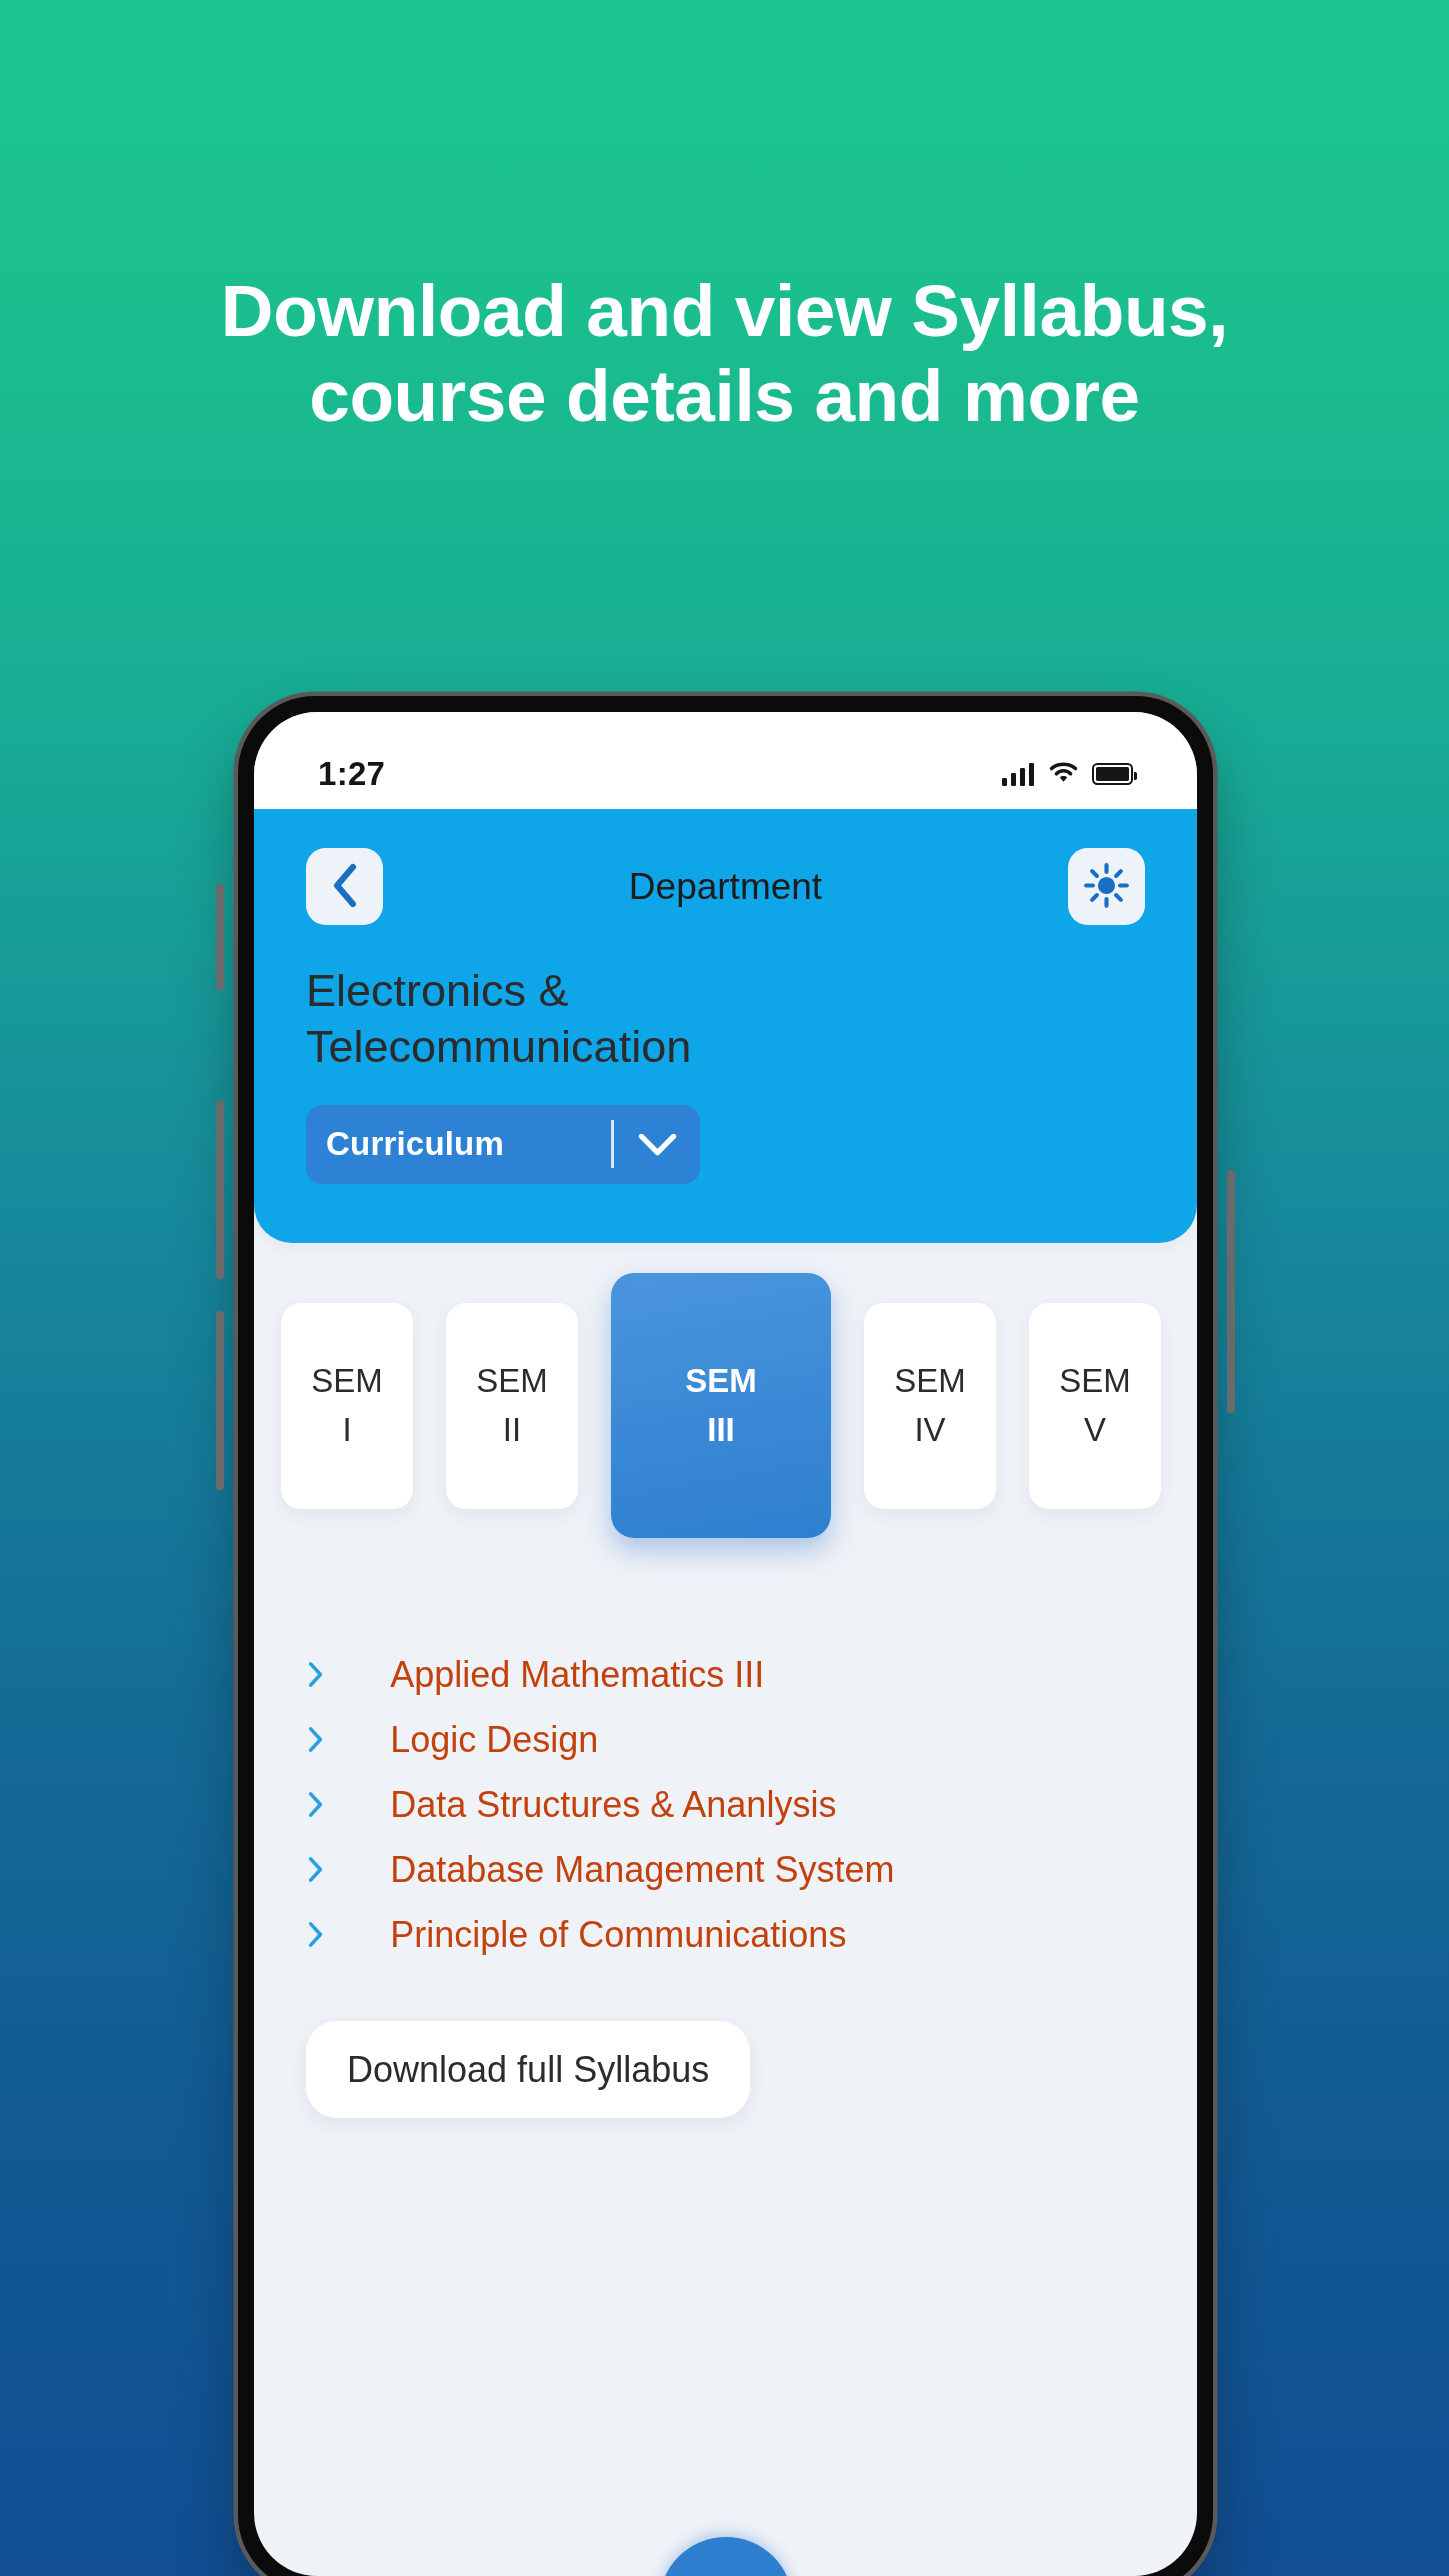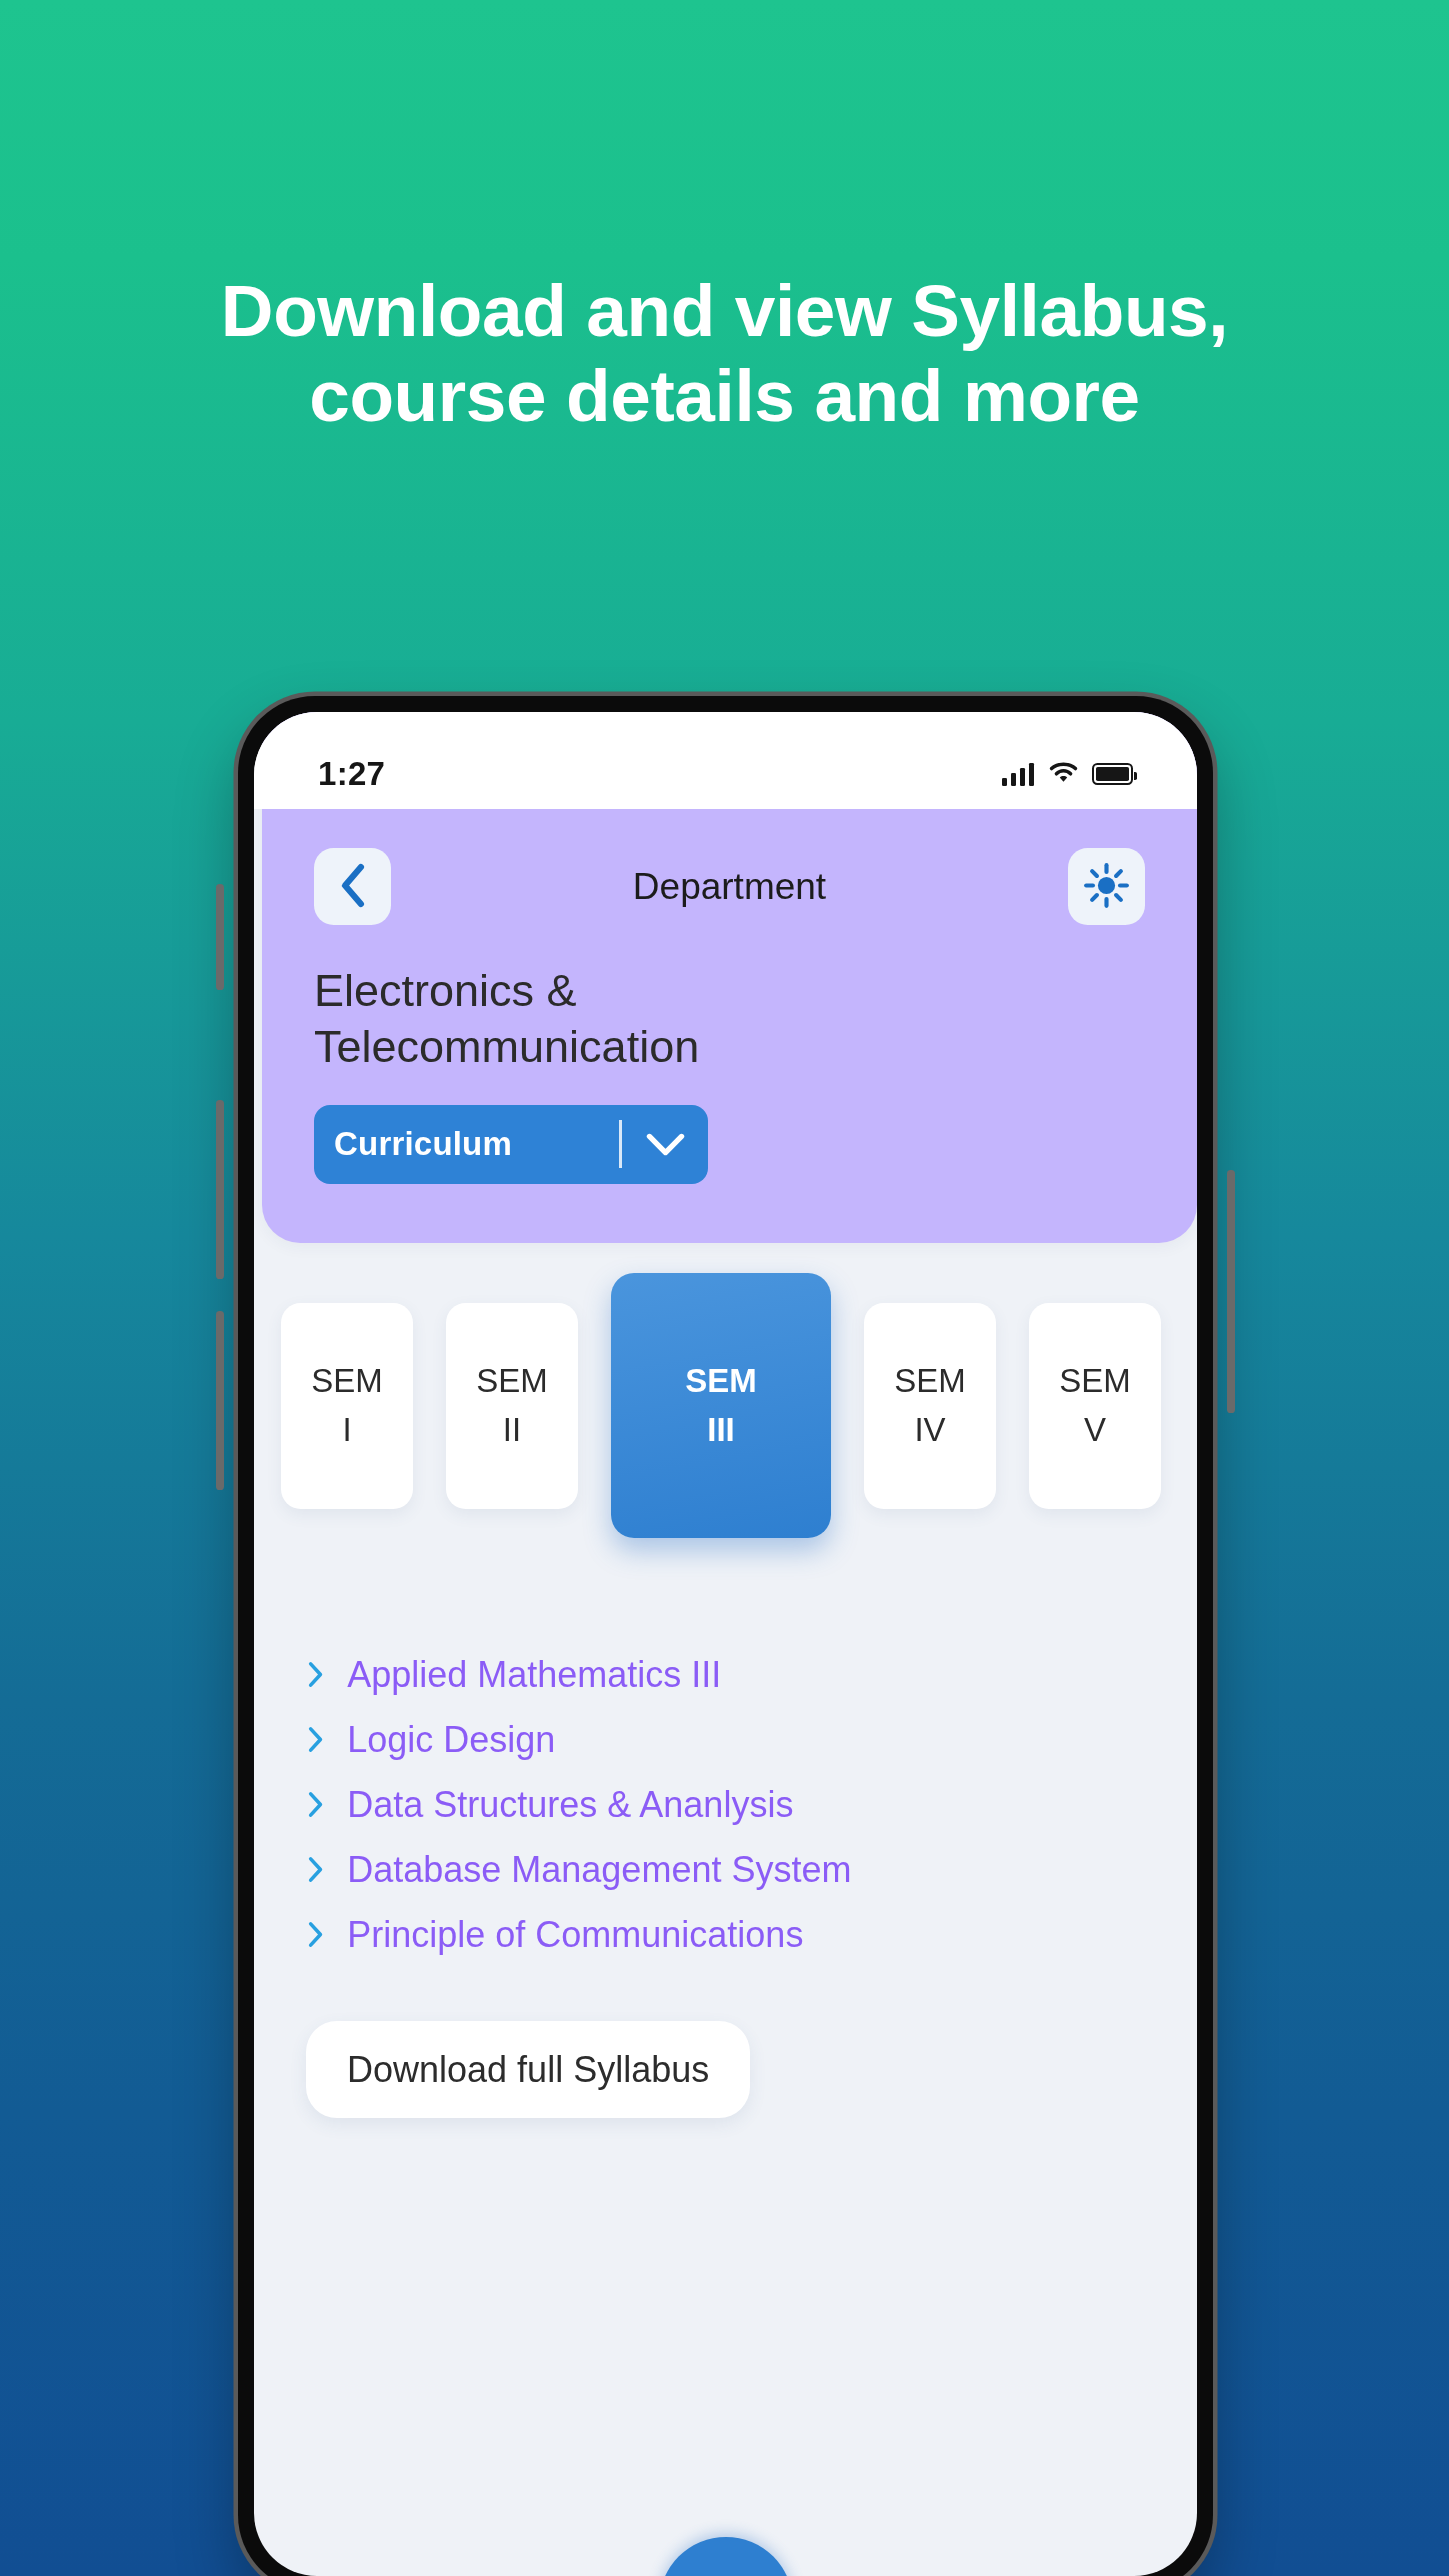--- a/index.html
+++ b/index.html
@@ -85,23 +85,23 @@
     position:relative; padding:2.2px;
   }
   .batt::after {
     content:""; position:absolute; right:-6.3px; top:6.3px;
     width:3.1px; height:8px; background:#161616; border-radius:0 1.8px 1.8px 0;
   }
   .batt span { display:block; width:100%; height:100%; background:#161616; border-radius:1.8px; }
 
   
   #header-card {
-    position:absolute; left:8px; right:0; top:0;
+    position:absolute; left:0; right:0; top:0;
     padding-top:97px;
-    background:#c4b5fd;
+    background:#0ea5e9;
     border-bottom-left-radius:38px;
     border-bottom-right-radius:38px;
     z-index:1;
     box-shadow:0 3.6px 16px rgba(30,60,100,.05);
   }
   #navbar {
     display:flex; align-items:center; justify-content:space-between;
     padding:39px 52px 0 52px;
   }
   .icon-btn {
@@ -159,21 +159,21 @@
   
   #subject-list {
     position:absolute; left:0; right:0; top:930px;
     padding:0 52px;
   }
   .subject-row {
     display:flex; align-items:center; gap:21.5px;
     height:65px;
   }
   .chev { width:19.7px; flex:0 0 auto; display:flex; align-items:center; justify-content:center; }
-  .subject-label { font-size:36px; color:#8b5cf6; }
+  .subject-label { font-size:36px; color:#c2410c;margin-left:43px; }
 
   
   #download-btn {
     position:absolute; left:52px; top:1309px;
     height:97px; padding:0 41px;
     background:#FFFFFF; border-radius:31px;
     display:flex; align-items:center;
     font-size:36px; color:#2C2C2C;
     box-shadow:0 6.3px 18px rgba(60,90,130,.09);
   }

